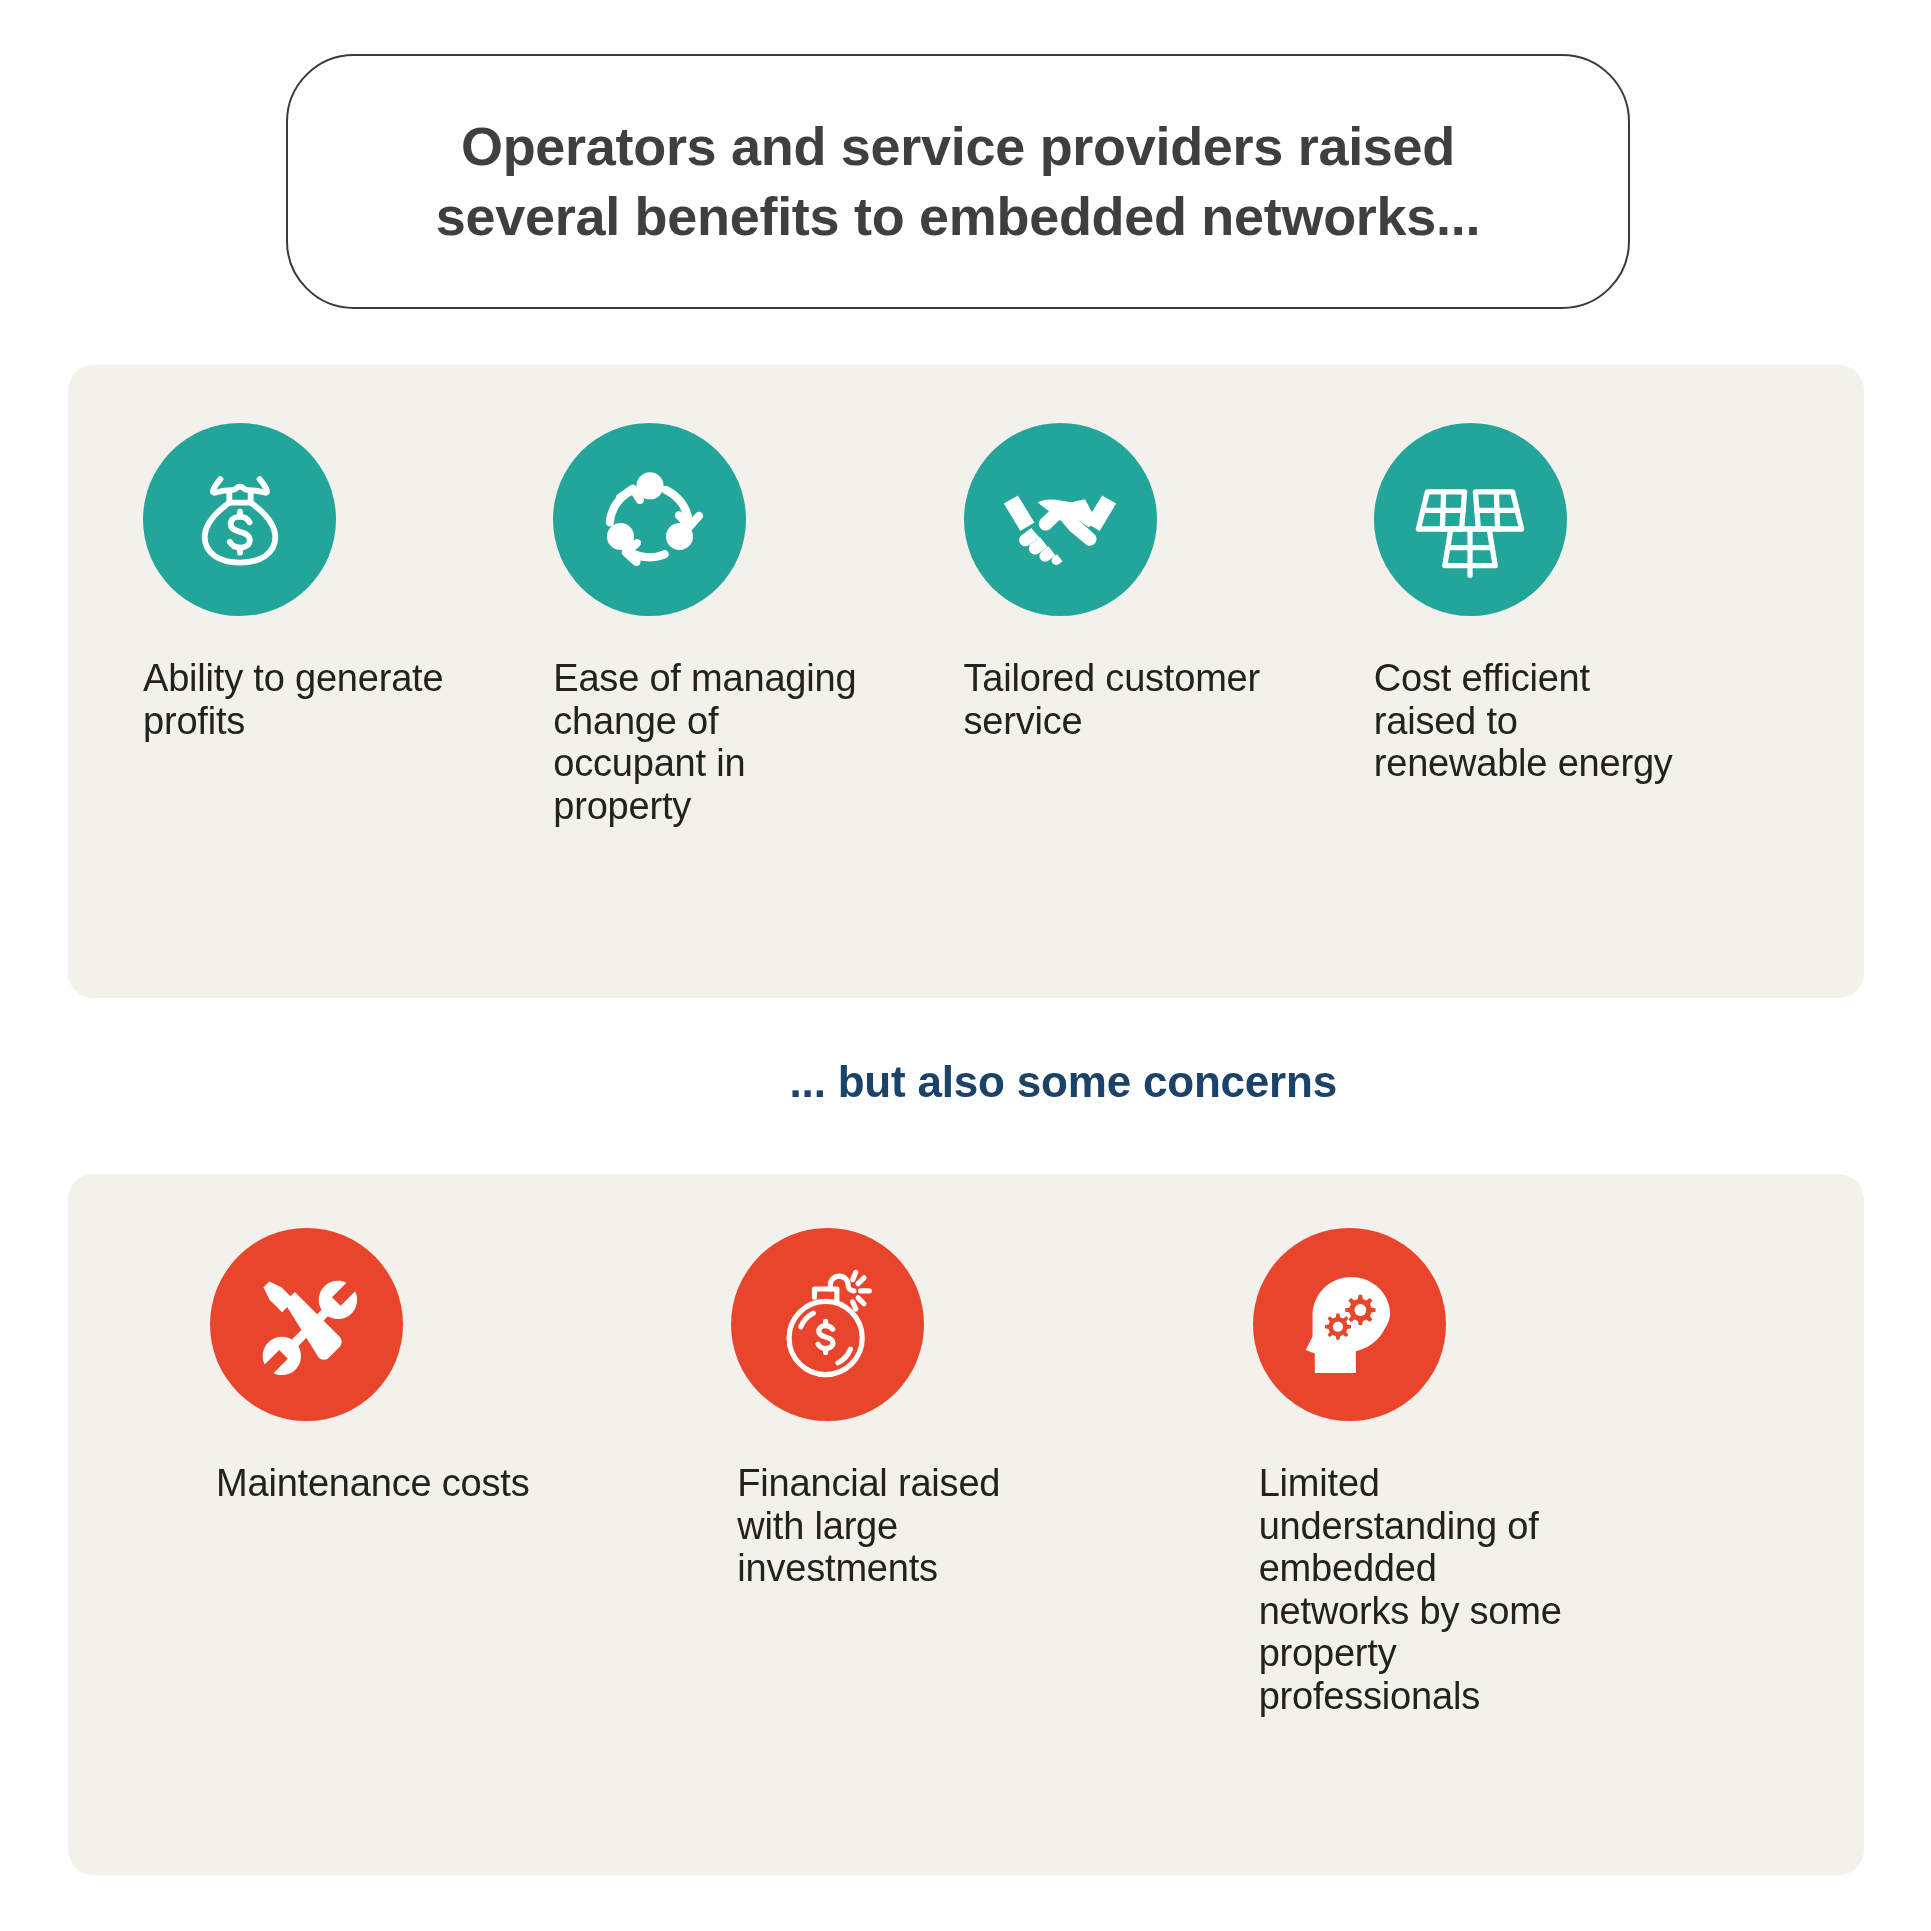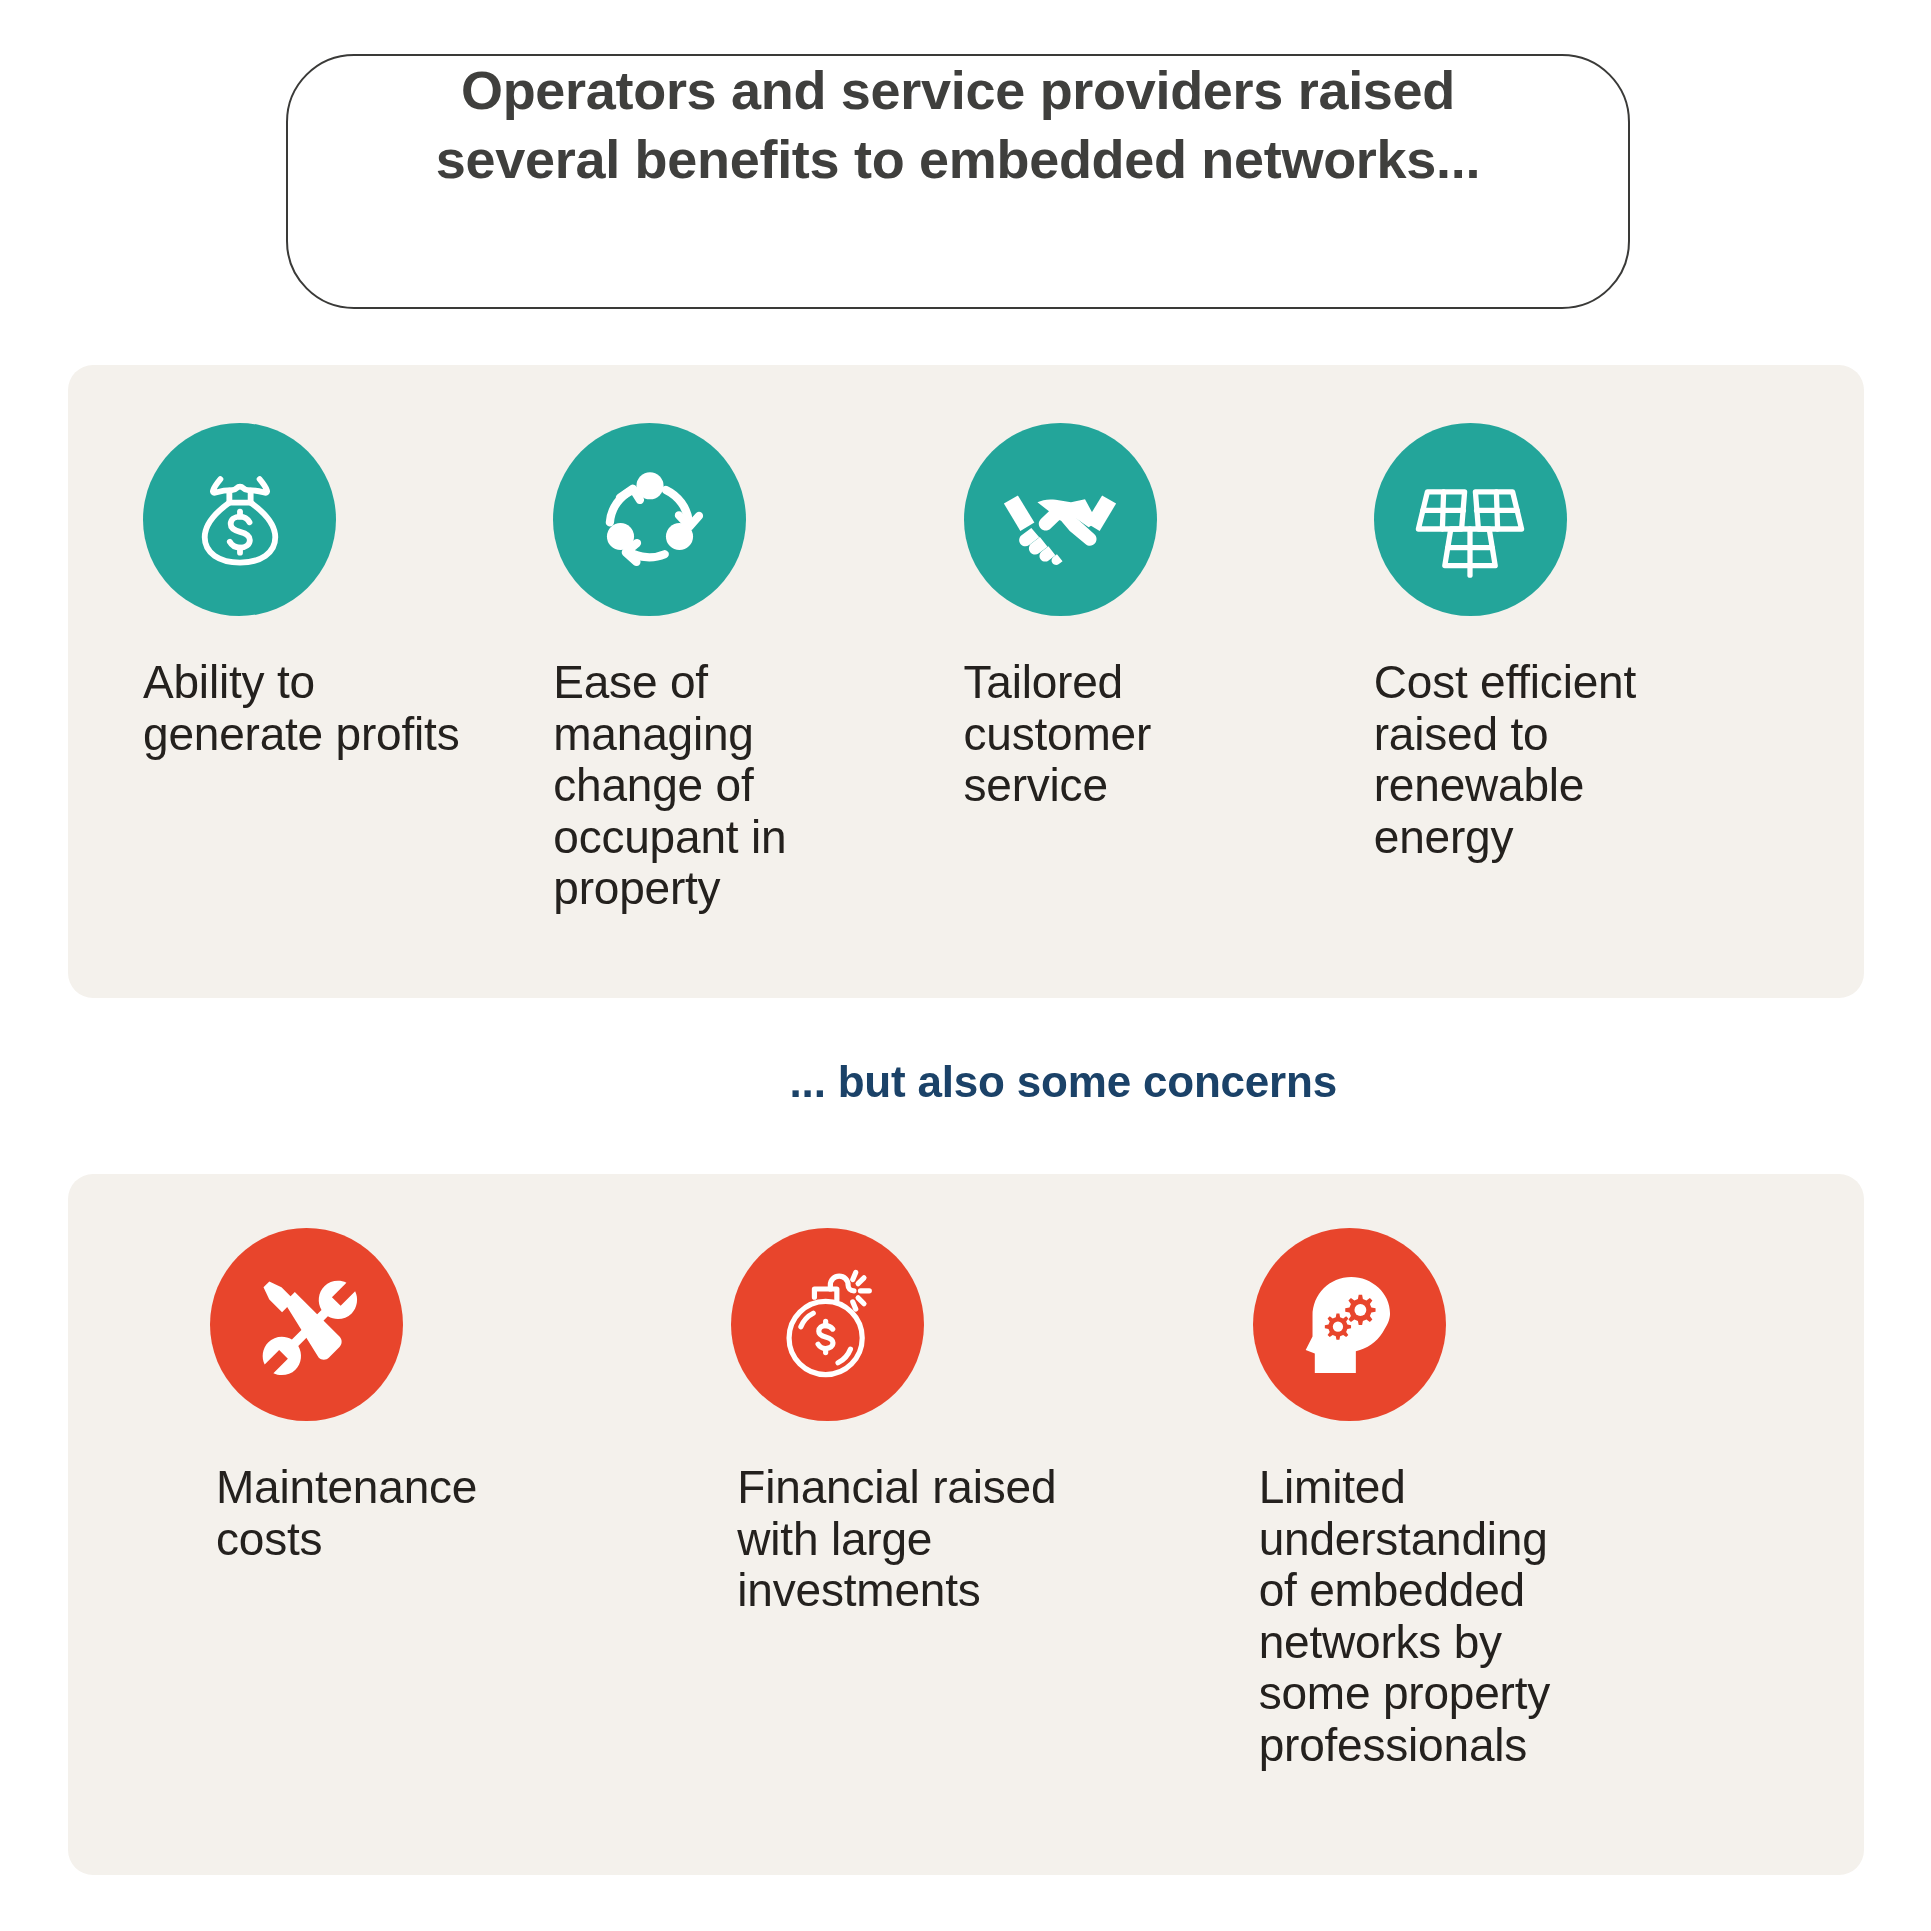--- a/index.html
+++ b/index.html
@@ -27,21 +27,21 @@
     position: absolute;
     left: 286px;
     top: 54px;
     width: 1344px;
     height: 255px;
     box-sizing: border-box;
     border: 2.9px solid #3a3a38;
     border-radius: 68px;
     background: #ffffff;
     display: flex;
-    align-items: flex-start;
+    align-items: center;
     justify-content: center;
   }
   .title-text {
     font-size: 54px;
     font-weight: bold;
     color: #3f3f3d;
     text-align: center;
     line-height: 1.28;
     letter-spacing: -0.3px;
     padding: 0 39px;
@@ -115,21 +115,21 @@
     align-items: center;
     justify-content: center;
     flex: none;
   }
   .icon-circle.teal { background: #23a59a; }
   .icon-circle.red  { background: #e8452c; }
   .icon-circle svg { display: block; }
 
   .item-label {
     margin-top: 41px;
-    font-size: 46px;
+    font-size: 38px;
     line-height: 1.12;
     color: #24211e;
     letter-spacing: -0.2px;
     max-width: 319px;
   }
   .items-concerns .item-label { max-width: 319px; margin-left: 6px; }
 </style>
 </head>
 <body>
 

